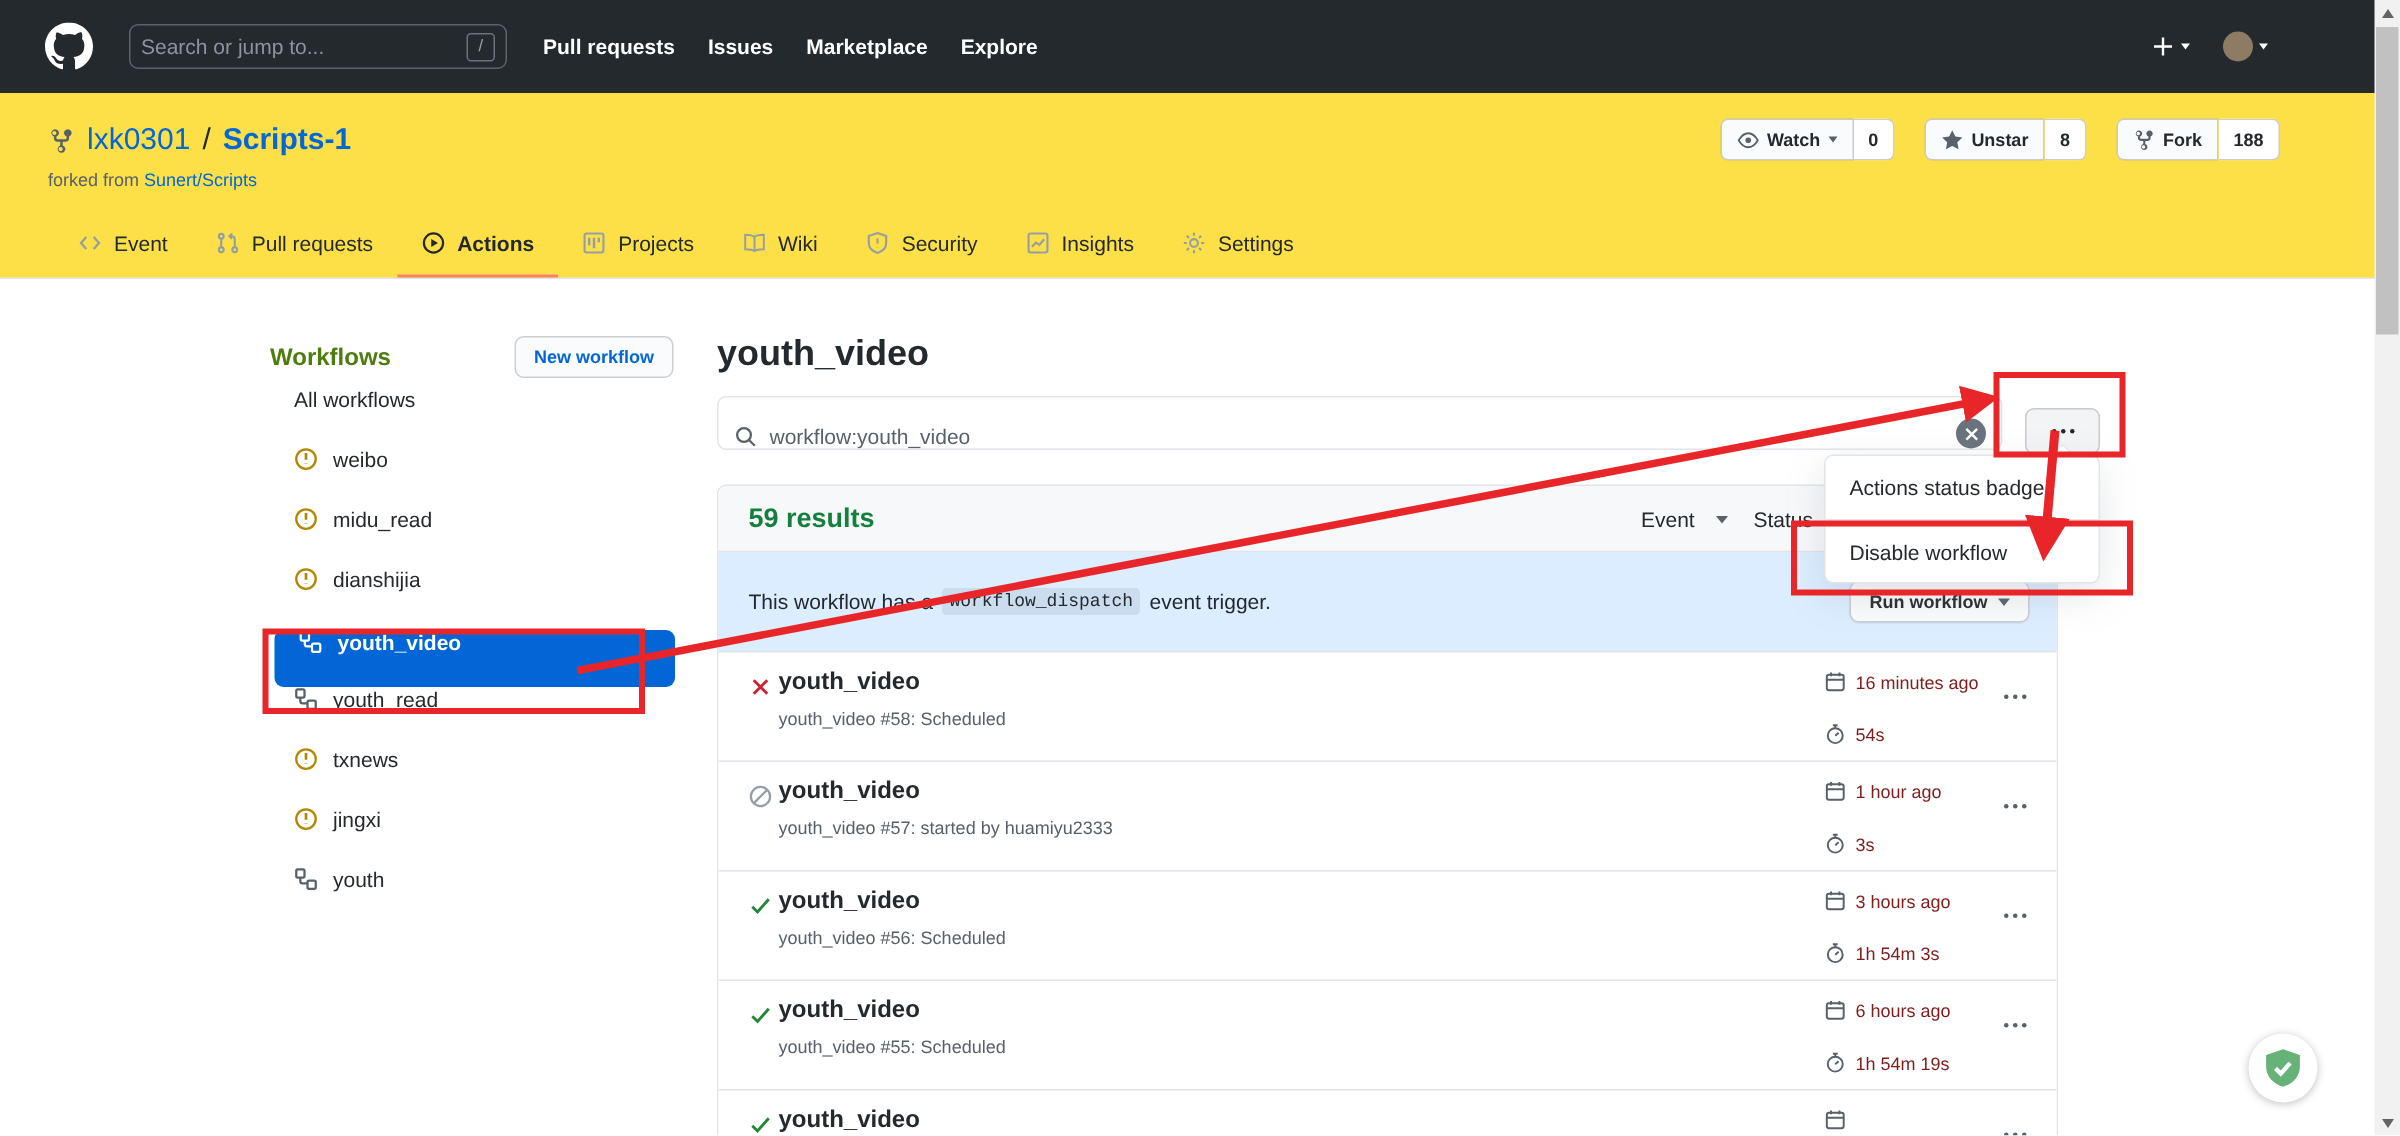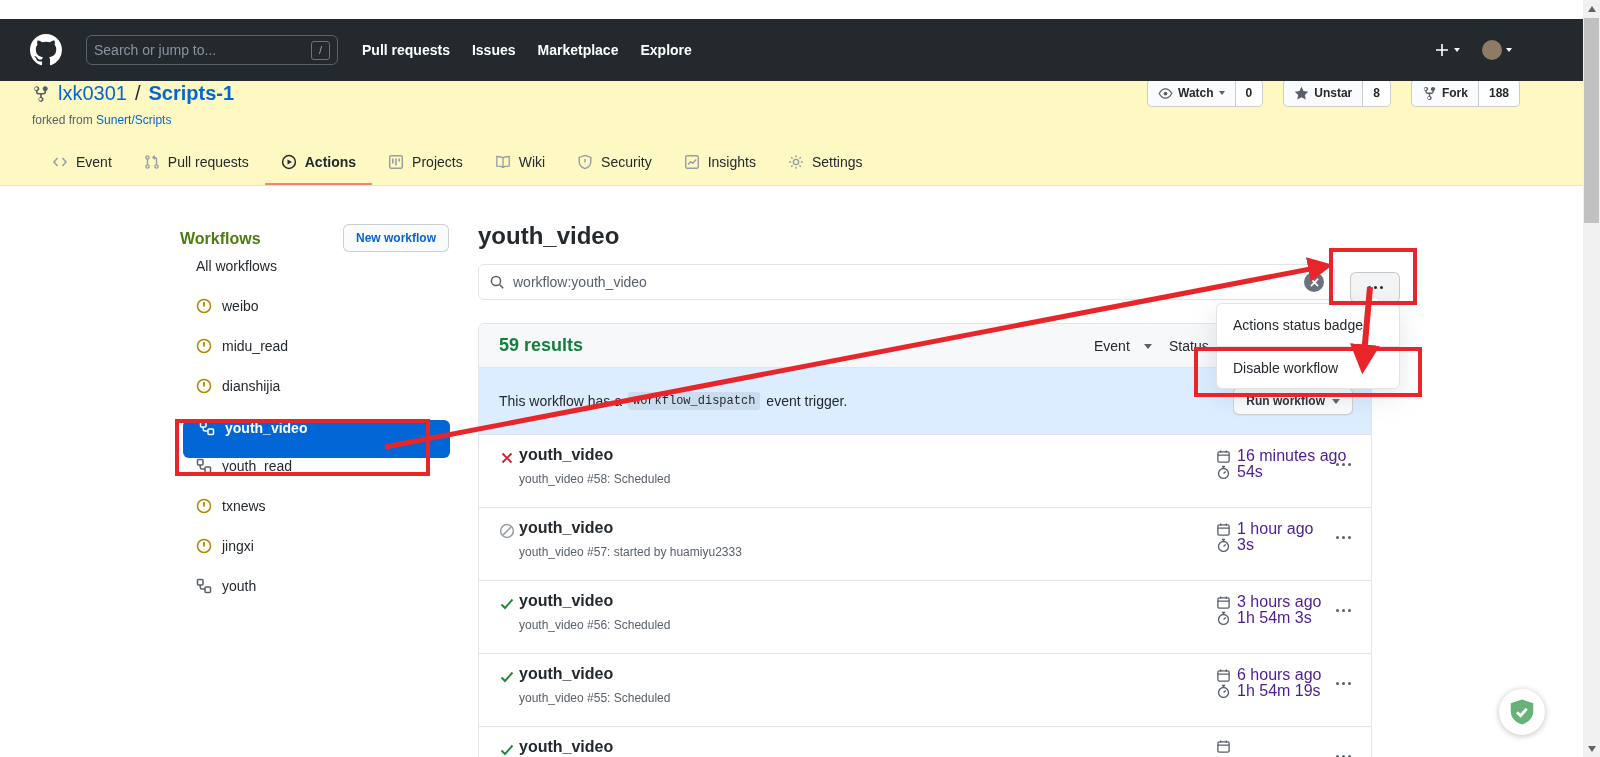--- a/index.html
+++ b/index.html
@@ -1,36 +1,36 @@
 <!DOCTYPE html>
 <html><head>
 <meta charset="utf-8">
 <style>
   * { margin:0; padding:0; box-sizing:border-box; }
   body { font-family:"Liberation Sans", sans-serif; }
   #page { position:relative; width:1600px; height:757px; overflow:hidden; background:#fff; }
 
   
-  .topnav { position:absolute; top:0; left:0; width:1600px; height:62px; background:#24292e; display:flex; align-items:center; z-index:5;margin-top:19px; }
+  .topnav { position:absolute; top:0; left:0; width:1600px; height:62px; background:#24292e; display:flex; align-items:center; z-index:5; }
   .octocat { margin-left:30px; display:flex; }
   .hsearch { margin-left:24px; width:252px; height:30px; border:1px solid #5a626b; border-radius:6px; display:flex; align-items:center; padding:0 7px; }
   .hsearch input { flex:1; background:transparent; border:none; outline:none; color:#aab2ba; font-size:14px; font-family:inherit; }
   .hsearch input::placeholder { color:#8b949e; }
   .slashkey { width:19px; height:19px; border:1px solid #6a737d; border-radius:3px; color:#9aa2aa; font-size:11px; display:flex; align-items:center; justify-content:center; }
   .hnav { display:flex; gap:22px; margin-left:24px; }
   .hnav span { color:#fff; font-weight:700; font-size:14px; cursor:pointer; }
   .hright { margin-left:auto; margin-right:88px; display:flex; align-items:center; gap:6px; color:#fff; }
   .plusgrp, .avagrp { display:flex; align-items:center; gap:4px; cursor:pointer; }
   .avagrp { margin-left:16px; }
   .avatar { width:20px; height:20px; border-radius:50%; background:#8d7b64; }
   .caret { display:inline-block; width:0; height:0; border-left:4px solid transparent; border-right:4px solid transparent; border-top:5px solid currentColor; vertical-align:middle; }
   .caret.sm { border-left-width:3px; border-right-width:3px; border-top-width:4px; }
 
   
-  .repohead { position:absolute; top:62px; left:0; width:1600px; height:124px; background:#fef9c3; border-bottom:1px solid #e1e4e8; }
+  .repohead { position:absolute; top:62px; left:0; width:1600px; height:124px; background:#fde047; border-bottom:1px solid #e1e4e8; }
   .repotitle { position:absolute; left:32px; top:20px; font-size:20px; color:#24292e; display:flex; align-items:center; gap:8px; }
   .repotitle .lnk { color:#0366d6; cursor:pointer; }
   .repotitle .bold { font-weight:700; }
   .forknote { position:absolute; left:32px; top:51px; font-size:12px; color:#586069; }
   .forknote .lnk { color:#0366d6; cursor:pointer; }
   .repoactions { position:absolute; right:80px; top:17px; display:flex; gap:20px; }
   .btngrp { display:flex; }
   .btn-main, .btn-count { display:flex; align-items:center; gap:5px; padding:3px 10px; height:28px; font-size:12px; font-weight:700; color:#24292e; background:#fafbfc; border:1px solid rgba(27,31,35,.22); cursor:pointer; }
   .btn-main { border-radius:5px 0 0 5px; }
   .btn-count { background:#fff; border-left:0; border-radius:0 5px 5px 0; }
@@ -48,21 +48,21 @@
   .wflist { position:absolute; left:180px; top:258px; width:270px; }
   .wfitem { height:40px; display:flex; padding:0 16px; gap:10px; font-size:14px; color:#24292e; border-radius:6px; cursor:pointer; }
   .wfitem .gicon { flex:0 0 16px; }
   .wfitem.warn .gicon { color:#b08800; }
   .wfitem.flow .gicon { color:#586069; }
   .wfitem.selected { background:#0366d6; color:#fff; font-weight:700; height:38px; margin:2px 0 0 3px; }
   .wfitem.selected .gicon { color:#fff; }
 
   
   .main-title { position:absolute; left:478px; top:222px; font-size:24px; font-weight:700; color:#24292e; }
-  .wfsearch { position:absolute; left:478px; top:264px; width:857px; height:36px; background:#fff; border:1px solid #e1e4e8; border-radius:6px; display:flex; align-items:center; padding:0 10px; }
+  .wfsearch { position:absolute; left:478px; top:264px; width:857px; height:36px; background:#fff; border:1px solid #e1e4e8; border-radius:6px; display:flex; align-items:flex-end; padding:0 10px; }
   .wfsearch input { flex:1; border:none; outline:none; font-size:14px; color:#586069; margin-left:8px; font-family:inherit; background:transparent; }
   .clearx { width:20px; height:20px; border-radius:50%; background:#6a737d; color:#fff; display:flex; align-items:center; justify-content:center; font-size:11px; cursor:pointer; }
   .kebab-btn { position:absolute; left:1350px; top:272px; width:50px; height:31px; background:#f3f4f6; border:1px solid rgba(27,31,35,.2); border-radius:6px; display:flex; align-items:center; justify-content:center; cursor:pointer; }
   .dots { display:inline-flex; gap:3px; color:#24292e; }
   .dots i { width:3px; height:3px; border-radius:50%; background:currentColor; }
 
   .results { position:absolute; left:478px; top:323px; width:894px; height:476px; border:1px solid #e1e4e8; border-radius:6px 6px 0 0; background:#fff; }
   .res-head { position:relative; height:44px; background:#f6f8fa; border-bottom:1px solid #e1e4e8; border-radius:6px 6px 0 0; display:flex; align-items:center; padding:0 20px; }
   .res-count { font-size:18px; font-weight:700; color:#15803d; }
   .filter { position:absolute; top:14px; font-size:14px; color:#24292e; display:flex; align-items:center; gap:14px; cursor:pointer; }
@@ -71,23 +71,23 @@
   .f-status { left:690px; }
   .banner { position:relative; height:66px; background:#dbedff; display:flex; align-items:center; padding:0 20px; font-size:14px; color:#24292e; }
   .codechip { font-family:"Liberation Mono", monospace; font-size:12px; background:rgba(27,31,35,.08); padding:2px 5px; border-radius:3px; margin:0 6px; }
   .runwf { position:absolute; right:18px; top:19px; height:28px; padding:0 12px; display:flex; align-items:center; gap:7px; background:#fafbfc; border:1px solid rgba(27,31,35,.2); border-radius:6px; font-size:12px; font-weight:700; color:#24292e; cursor:pointer; box-shadow:0 1px 0 rgba(27,31,35,.04); }
   .runwf .caret { color:#586069; }
 
   .run-row { position:relative; height:73px; border-top:1px solid #e1e4e8; background:#fff; }
   .row-status { position:absolute; left:20px; top:15px; display:flex; }
   .row-title { position:absolute; left:40px; top:11px; font-size:16px; font-weight:700; color:#24292e; cursor:pointer; }
   .row-sub { position:absolute; left:40px; top:37px; font-size:12px; color:#586069; }
-  .row-time, .row-dur { position:absolute; left:737px; font-size:16px; color:#4c1d95; display:flex; align-items:center; gap:6px; }
+  .row-time, .row-dur { position:absolute; left:737px; font-size:12px; color:#7f1d1d; display:flex; align-items:center; gap:6px; }
   .row-time { top:12px; }
-  .row-dur { top:28px; }
+  .row-dur { top:47px; }
   .row-kebab { position:absolute; left:857px; top:28px; color:#586069; cursor:pointer; }
 
   
   .menu { position:absolute; left:1216px; top:303px; width:184px; background:#fff; border:1px solid #e1e4e8; border-radius:6px; box-shadow:0 8px 24px rgba(149,157,165,.25); z-index:30; }
   .menu::before { content:""; position:absolute; top:-8px; left:150px; border:8px solid transparent; border-top:0; border-bottom:8px solid #e1e4e8; }
   .menu::after  { content:""; position:absolute; top:-7px; left:151px; border:7px solid transparent; border-top:0; border-bottom:7px solid #fff; }
   .menu-item { height:42px; display:flex; align-items:center; padding:0 16px; font-size:14px; color:#24292e; cursor:pointer; }
   .menu-item + .menu-item { border-top:1px solid #e1e4e8; }
 
   

